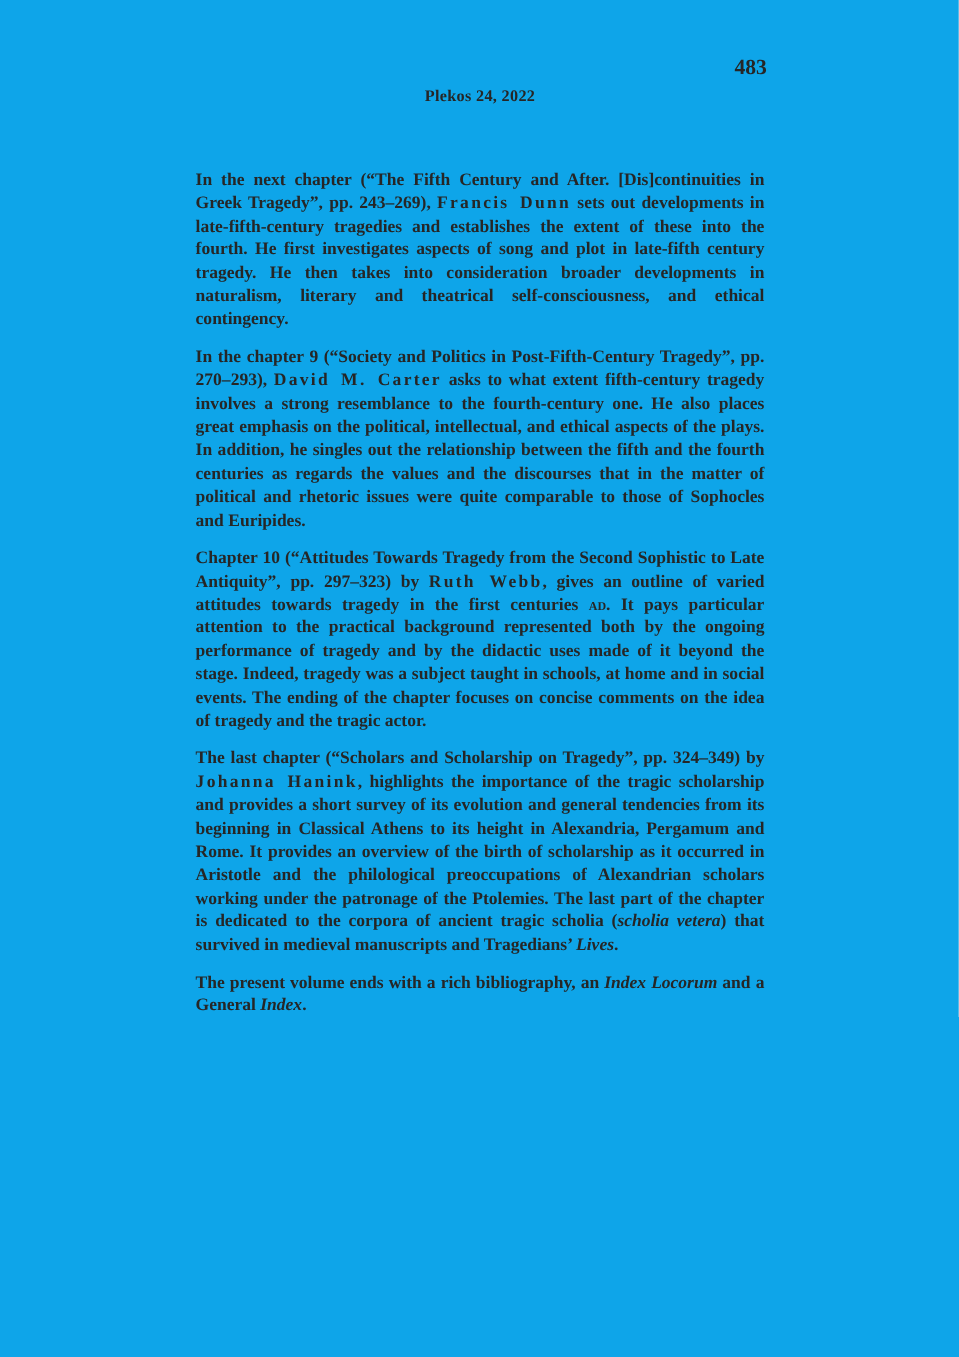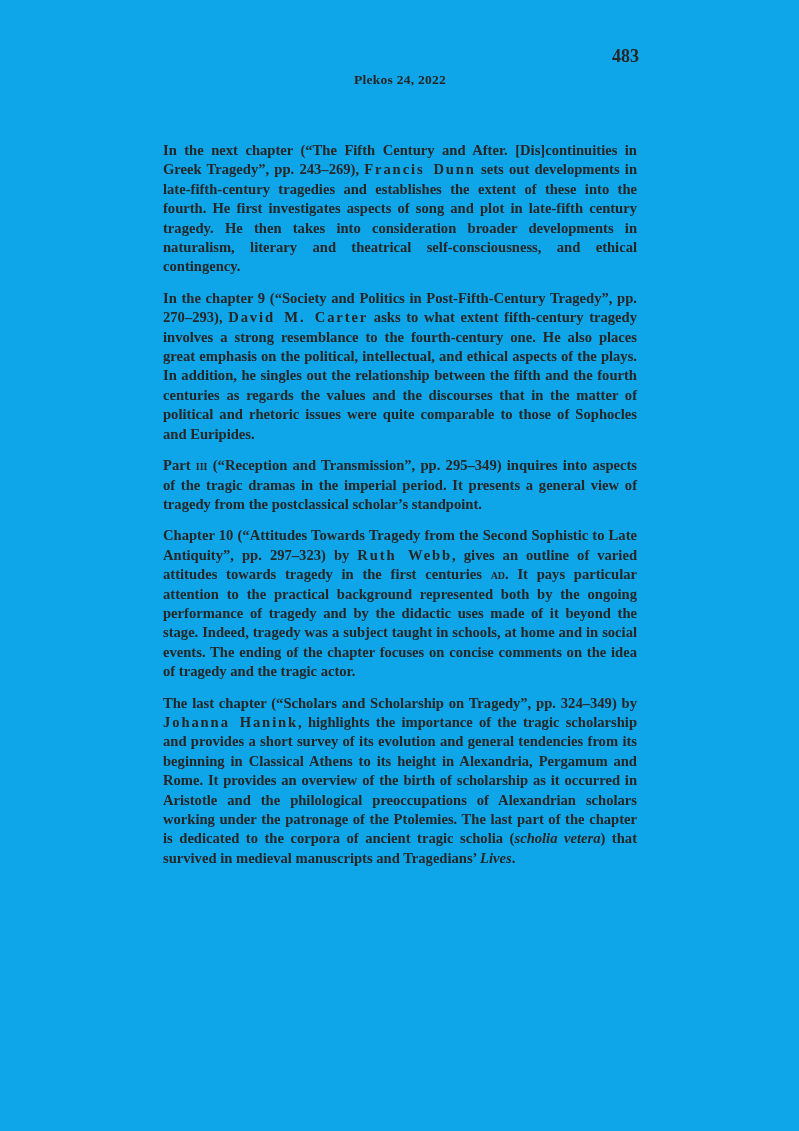--- a/index.html
+++ b/index.html
@@ -65,18 +65,18 @@
 
 <div class="page">
 
   <div class="running-head">Plekos 24, 2022</div>
 
   <div class="page-number">483</div>
 
   <div class="body-text">
     <p><span class="run run-plain">In the next chapter (“The Fifth Century and After. [Dis]continuities in Greek Tragedy”, pp. 243–269), </span><span class="run run-sp">Francis Dunn</span><span class="run run-plain"> sets out developments in late-fifth-century tragedies and establishes the extent of these into the fourth. He first investigates aspects of song and plot in late-fifth century tragedy. He then takes into consideration broader developments in naturalism, literary and theatrical self-consciousness, and ethical contingency.</span></p>
     <p><span class="run run-plain">In the chapter 9 (“Society and Politics in Post-Fifth-Century Tragedy”, pp. 270–293), </span><span class="run run-sp">David M. Carter</span><span class="run run-plain"> asks to what extent fifth-century tragedy involves a strong resemblance to the fourth-century one. He also places great emphasis on the political, intellectual, and ethical aspects of the plays. In addition, he singles out the relationship between the fifth and the fourth centuries as regards the values and the discourses that in the matter of political and rhetoric issues were quite comparable to those of Sophocles and Euripides.</span></p>
-    <p><span class="run run-plain">Part </span><span class="run run-sc">III</span><span class="run run-plain"> (“Reception and Transmission”, pp. 295–349) inquires into aspects of the tragic dramas in the imperial period. It presents a general view of tragedy from the postclassical scholar’s standpoint.</span></p>
     <p><span class="run run-plain">Chapter 10 (“Attitudes Towards Tragedy from the Second Sophistic to Late Antiquity”, pp. 297–323) by </span><span class="run run-sp">Ruth Webb</span><span class="run run-plain">, gives an outline of varied attitudes towards tragedy in the first centuries </span><span class="run run-sc">AD</span><span class="run run-plain">. It pays particular attention to the practical background represented both by the ongoing performance of tragedy and by the didactic uses made of it beyond the stage. Indeed, tragedy was a subject taught in schools, at home and in social events. The ending of the chapter focuses on concise comments on the idea of tragedy and the tragic actor.</span></p>
     <p><span class="run run-plain">The last chapter (“Scholars and Scholarship on Tragedy”, pp. 324–349) by </span><span class="run run-sp">Johanna Hanink</span><span class="run run-plain">, highlights the importance of the tragic scholarship and provides a short survey of its evolution and general tendencies from its beginning in Classical Athens to its height in Alexandria, Pergamum and Rome. It provides an overview of the birth of scholarship as it occurred in Aristotle and the philological preoccupations of Alexandrian scholars working under the patronage of the Ptolemies. The last part of the chapter is dedicated to the corpora of ancient tragic scholia (</span><span class="run run-i">scholia vetera</span><span class="run run-plain">) that survived in medieval manuscripts and Tragedians’ </span><span class="run run-i">Lives</span><span class="run run-plain">.</span></p>
+    <p><span class="run run-plain">The present volume ends with a rich bibliography, an </span><span class="run run-i">Index Locorum</span><span class="run run-plain"> and a General </span><span class="run run-i">Index</span><span class="run run-plain">.</span></p>
   </div>
 
 </div>
 
 </body></html>

